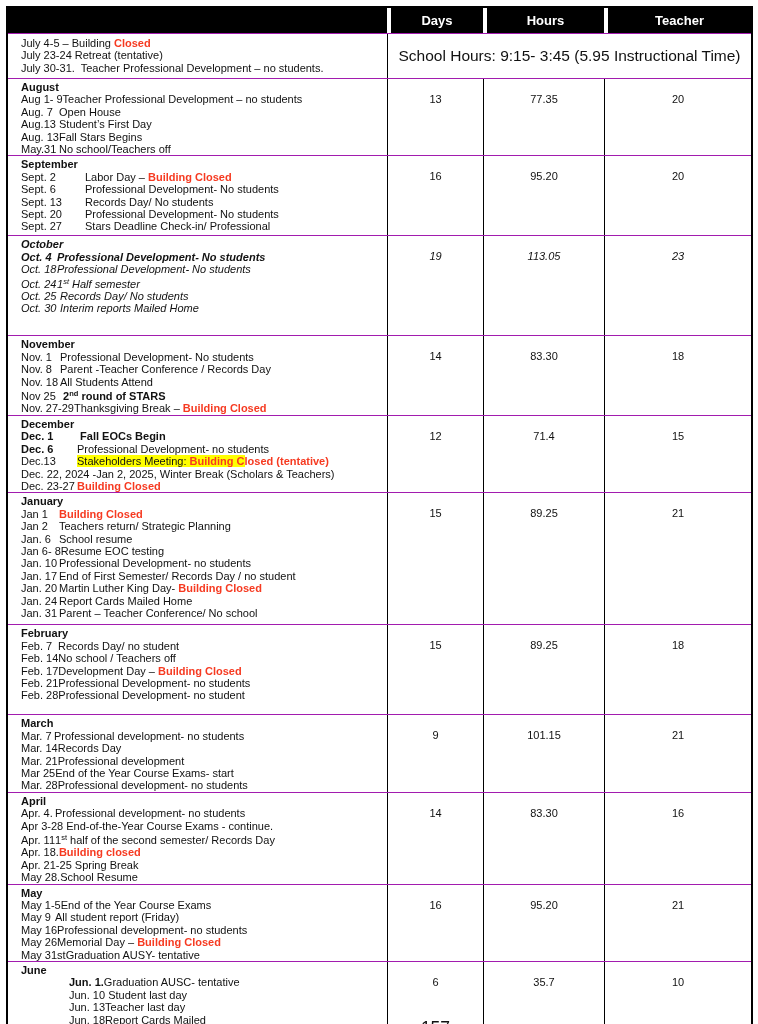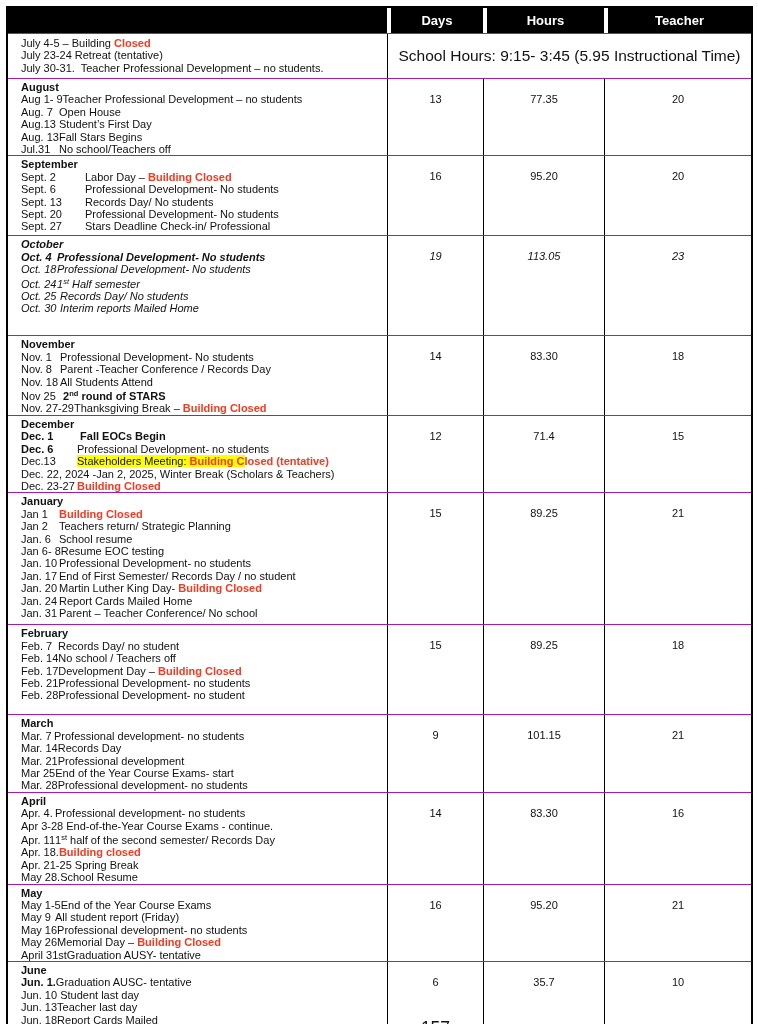--- a/index.html
+++ b/index.html
@@ -80,21 +80,21 @@
   #month-rows .month-row:nth-of-type(1) .date{min-width:38px;}
   #month-rows .month-row:nth-of-type(2) .date{min-width:64px;}
   #month-rows .month-row:nth-of-type(3) .date{min-width:36px;}
   #month-rows .month-row:nth-of-type(4) .date{min-width:39px;}
   #month-rows .month-row:nth-of-type(5) .date{min-width:56px;}
   #month-rows .month-row:nth-of-type(6) .date{min-width:38px;}
   #month-rows .month-row:nth-of-type(7) .date{min-width:37px;}
   #month-rows .month-row:nth-of-type(8) .date{min-width:33px;}
   #month-rows .month-row:nth-of-type(9) .date{min-width:34px;}
   #month-rows .month-row:nth-of-type(10) .date{min-width:34px;}
-  #month-rows .month-row:nth-of-type(11) .date{min-width:33px;}
+  #month-rows .month-row:nth-of-type(11) .date{min-width:33px;margin-left:48px;}
   .july-min{min-height:45px;}
 </style>
 </head>
 <body>
 
 <div class="page">
   <div class="table">
 
     <div class="row header-row">
       <div class="cell hcell"></div>
@@ -113,21 +113,21 @@
     </div>
 
     <div id="month-rows">
         <div class="row month-row">
           <div class="cell events">
             <div class="month-name">August</div>
             <div class="line"><span class="date">Aug 1- 9</span><span class="seg">Teacher Professional Development – no students</span></div>
             <div class="line"><span class="date">Aug. 7</span><span class="seg">Open House</span></div>
             <div class="line"><span class="date">Aug.13</span><span class="seg">Student’s First Day</span></div>
             <div class="line"><span class="date">Aug. 13</span><span class="seg">Fall Stars Begins</span></div>
-            <div class="line"><span class="date">Jul.31</span><span class="seg">No school/Teachers off</span></div>
+            <div class="line"><span class="date">May.31</span><span class="seg">No school/Teachers off</span></div>
           </div>
           <div class="cell num">
             <div class="num-top">13</div>
           </div>
           <div class="cell num">
             <div class="num-top">77.35</div>
           </div>
           <div class="cell num">
             <div class="num-top">20</div>
           </div>
@@ -289,21 +289,21 @@
             <div class="num-top">16</div>
           </div>
         </div>
         <div class="row month-row">
           <div class="cell events">
             <div class="month-name">May</div>
             <div class="line"><span class="date">May 1-5</span><span class="seg">End of the Year Course Exams</span></div>
             <div class="line"><span class="date">May 9</span><span class="seg">All student report (Friday)</span></div>
             <div class="line"><span class="date">May 16</span><span class="seg">Professional development- no students</span></div>
             <div class="line"><span class="date">May 26</span><span class="seg">Memorial Day – </span><span class="seg b r">Building Closed</span></div>
-            <div class="line"><span class="date">April 31st</span><span class="seg">Graduation AUSY- tentative</span></div>
+            <div class="line"><span class="date">May 31st</span><span class="seg">Graduation AUSY- tentative</span></div>
           </div>
           <div class="cell num">
             <div class="num-top">16</div>
           </div>
           <div class="cell num">
             <div class="num-top">95.20</div>
           </div>
           <div class="cell num">
             <div class="num-top">21</div>
           </div>

